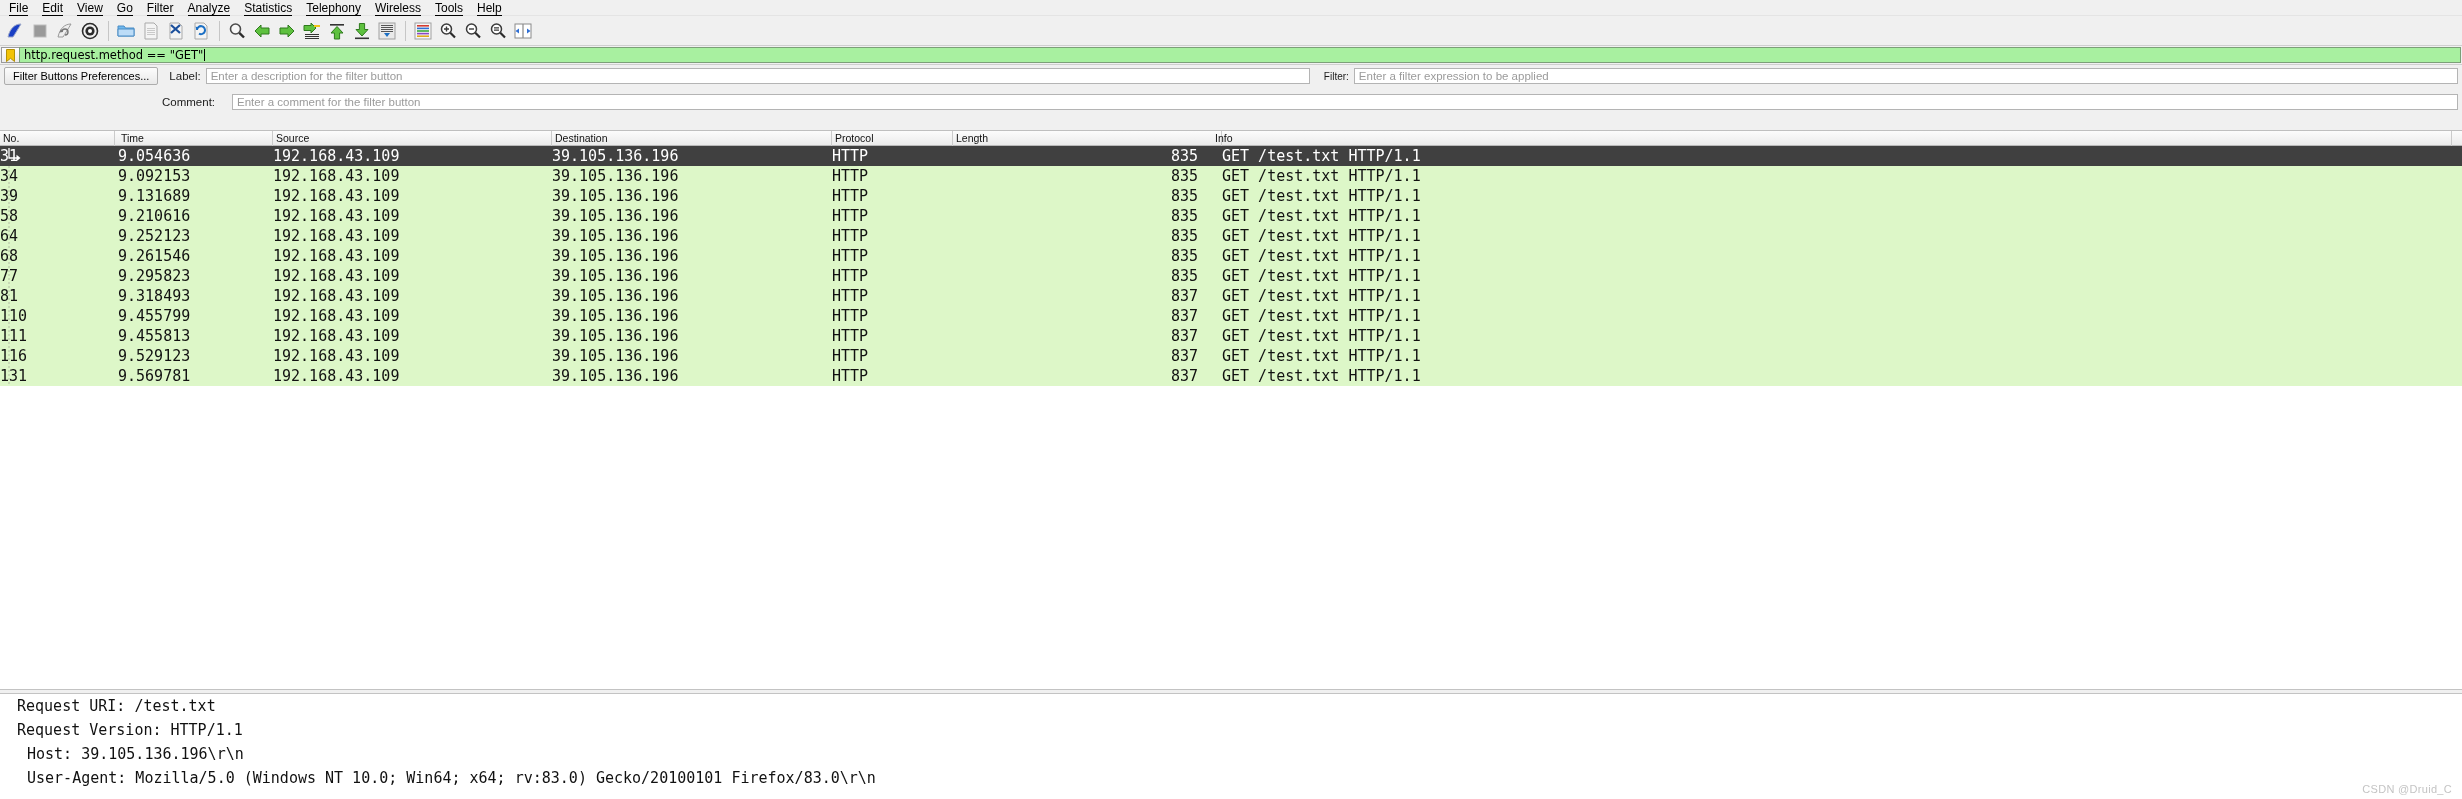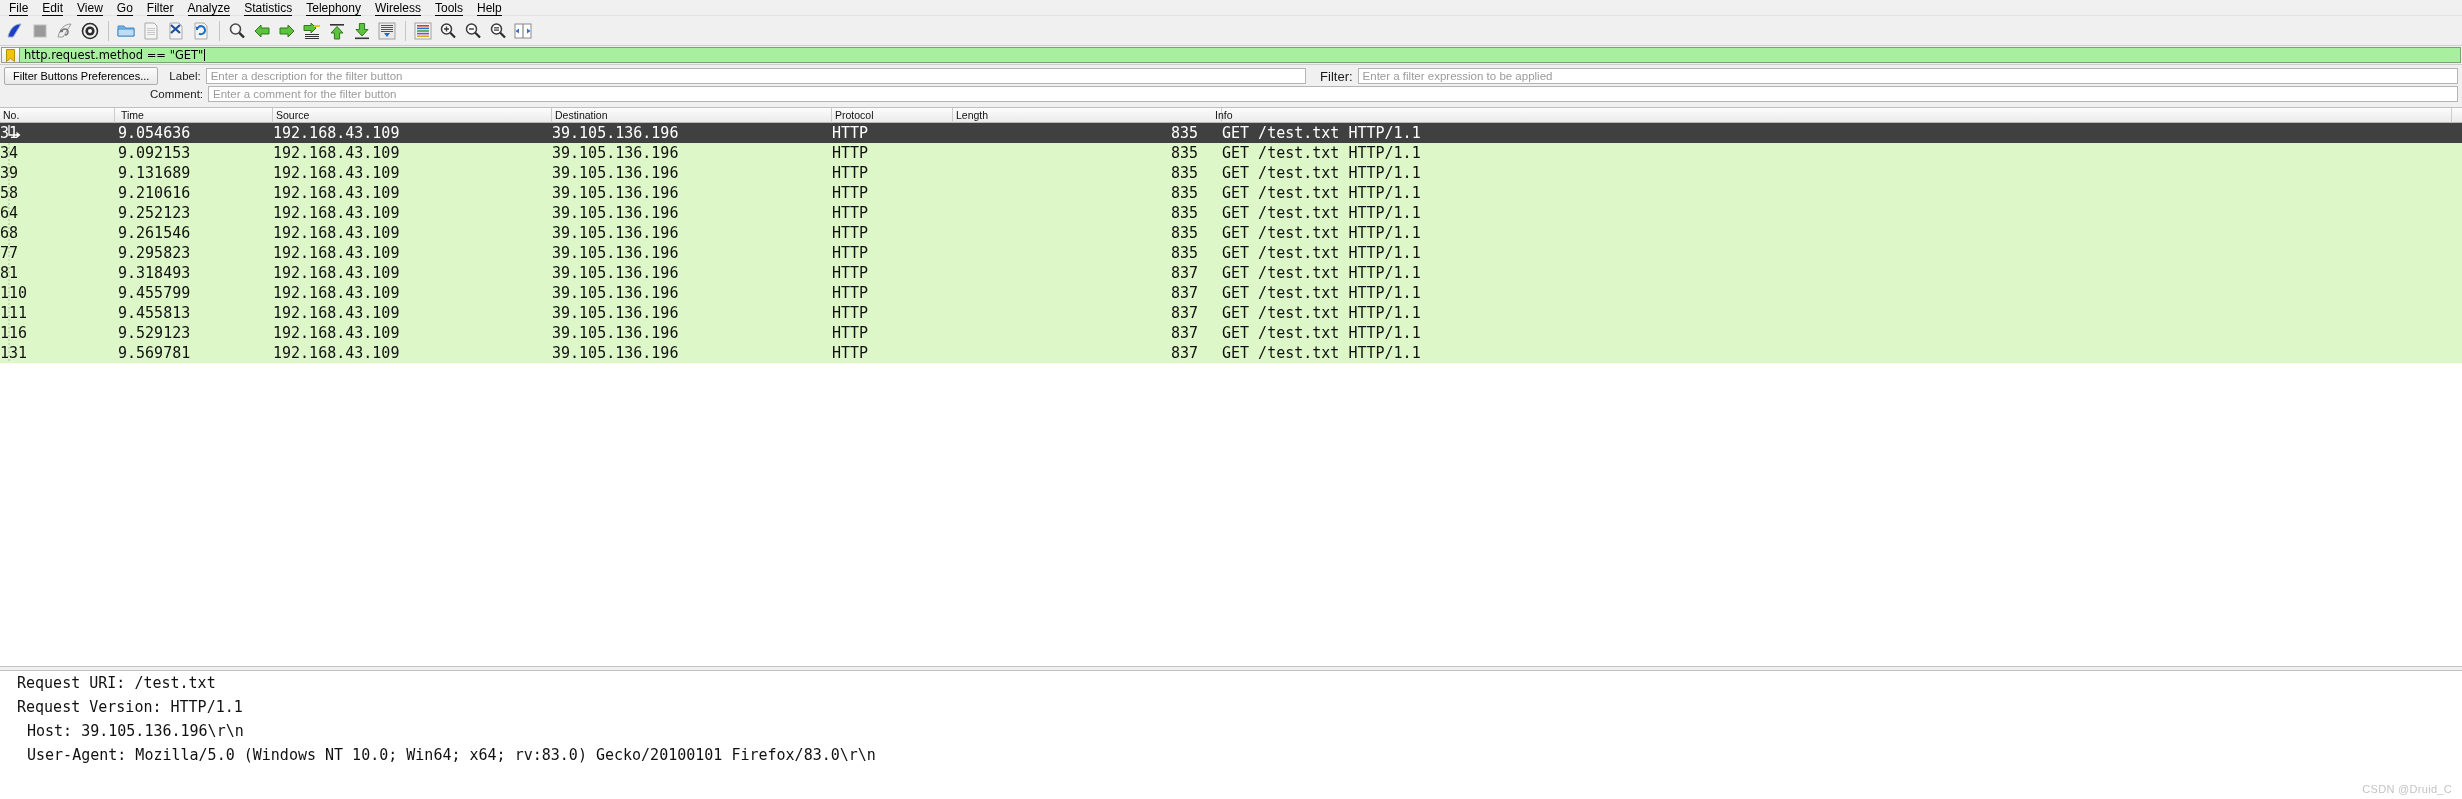--- a/index.html
+++ b/index.html
@@ -86,30 +86,30 @@
     width: 1px;
     height: 12px;
     background: #000;
     margin-left: 1px;
     vertical-align: middle;
   }
 
   
   .prefbar {
     background: #f0f0f0;
-    padding: 2px 0 4px 0;
+    padding: 2px 0 19px 0;
     border-bottom: 1px solid #bfbfbf;
   }
   .prefrow {
     display: flex;
     align-items: center;
     height: 18px;
     padding: 0 4px;
   }
-  .prefrow.second { margin-top: 0; }
+  .prefrow.second { margin-top: 8px; gap: 12px; }
   .pref-button {
     font-size: 11px;
     background: linear-gradient(#fcfcfc,#e9e9e9);
     border: 1px solid #adadad;
     border-radius: 2px;
     padding: 1px 8px;
     line-height: 14px;
     white-space: nowrap;
     cursor: default;
   }
@@ -129,21 +129,21 @@
     color: #9b9b9b;
     padding: 0 4px;
     line-height: 14px;
     display: flex;
     align-items: center;
     overflow: hidden;
     white-space: nowrap;
   }
   .pref-spacer-btn { width: 135px; flex: none; }
   .filter-right-label {
-    font-size: 13px;
+    font-size: 10px;
     color: #1a1a1a;
     margin-left: 14px;
     margin-right: 5px;
     white-space: nowrap;
   }
 
   
   .packet-pane {
     background: #ffffff;
     height: 457px;

